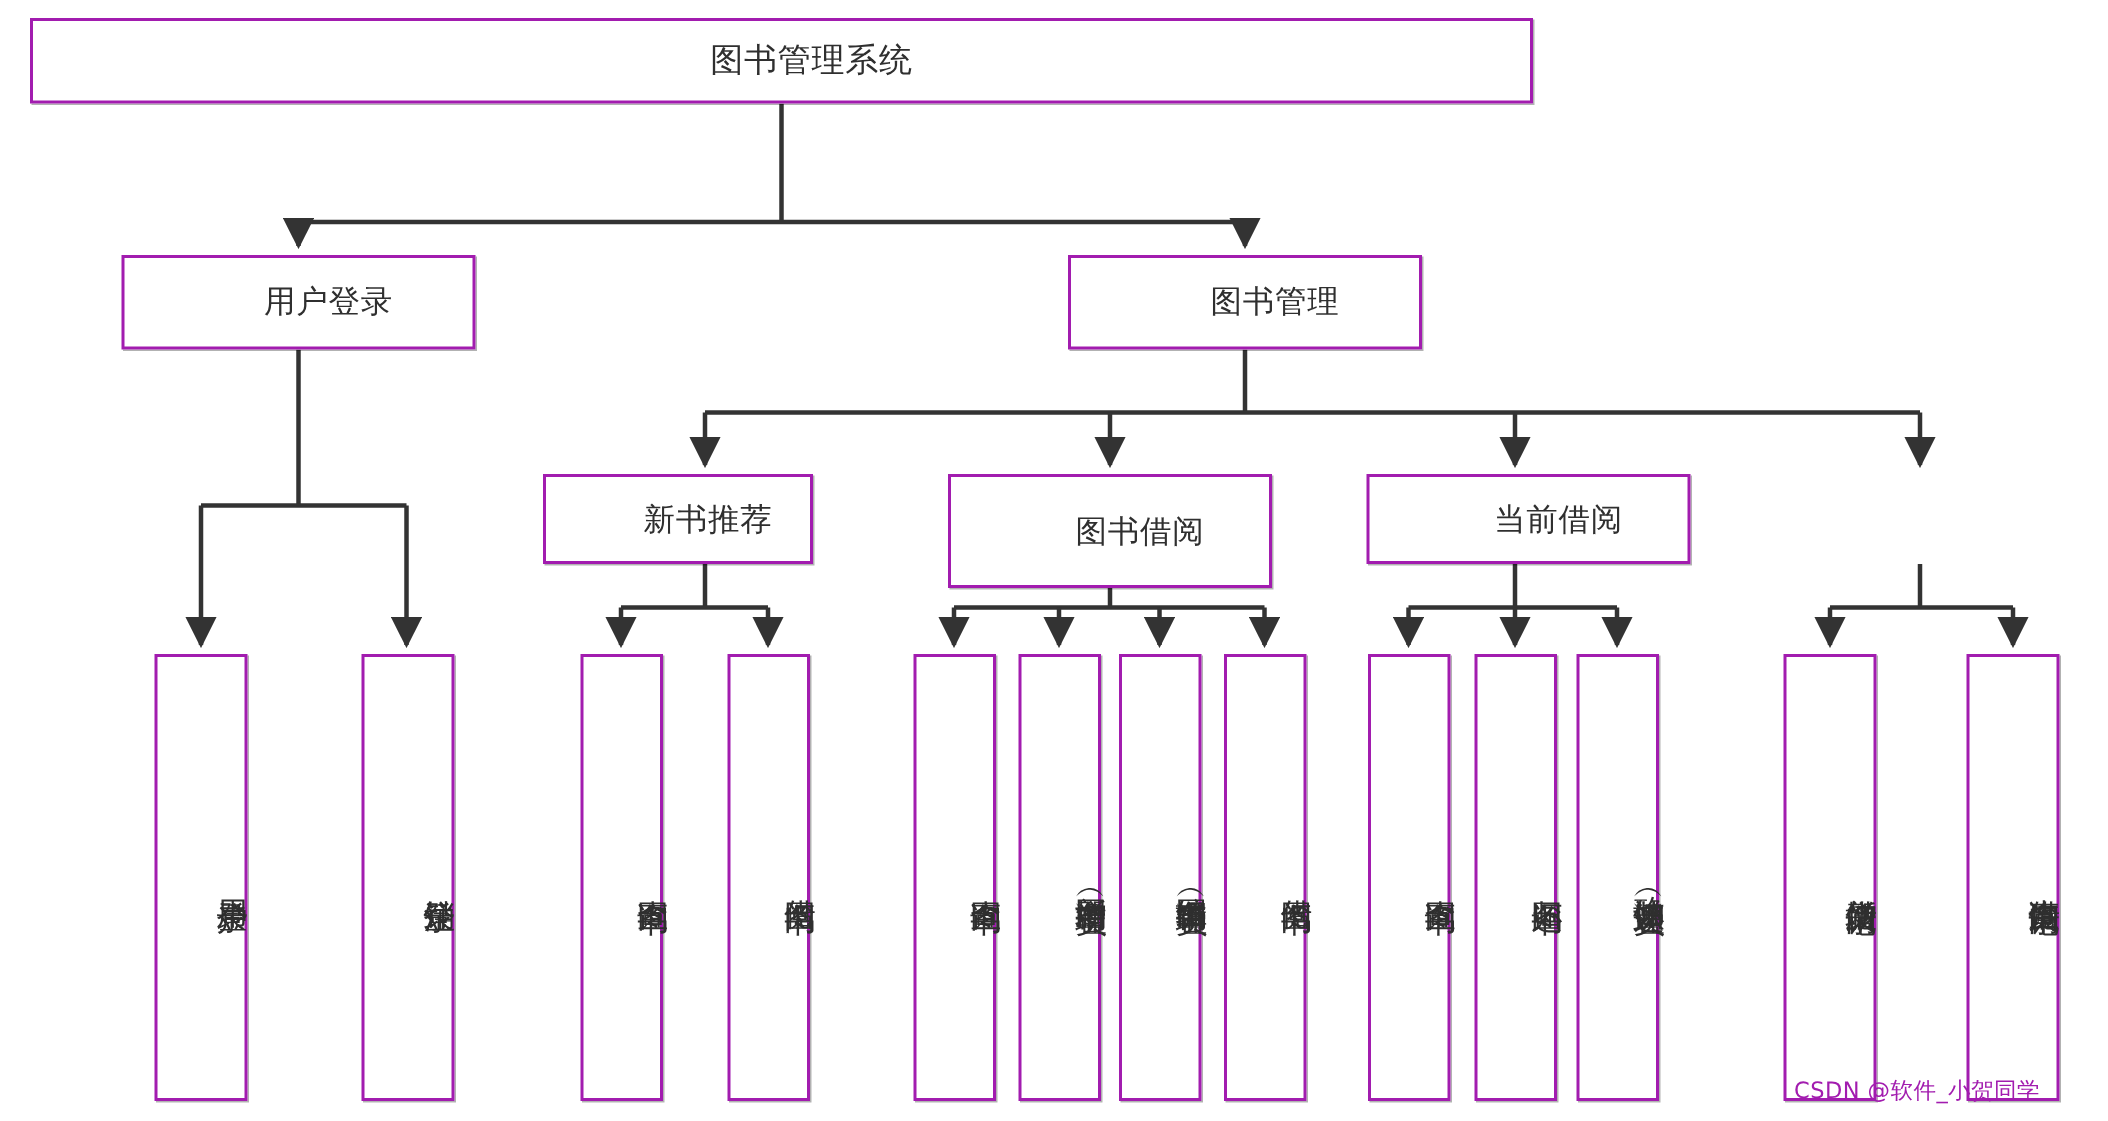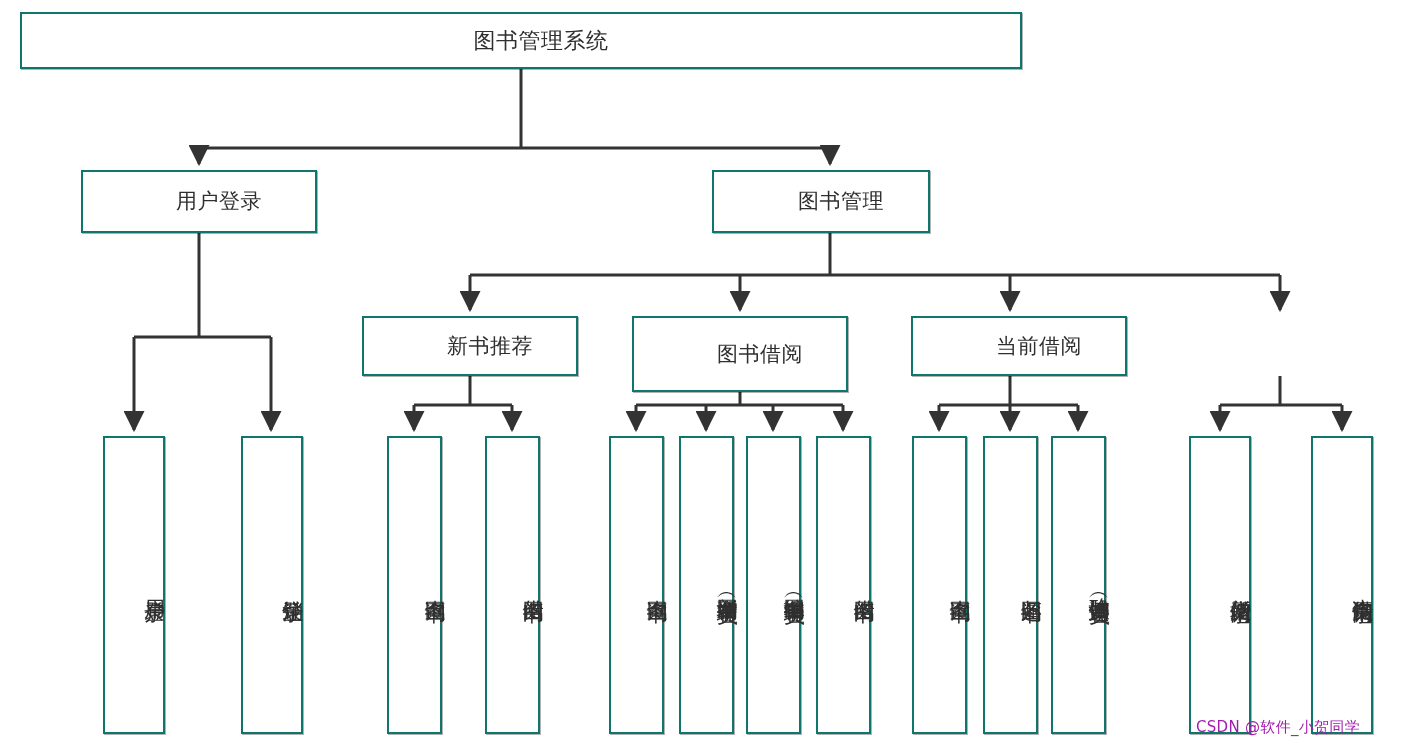--- a/index.html
+++ b/index.html
@@ -24,21 +24,21 @@
     left: 0;
     top: 0;
     width: 1405px;
     height: 747px;
     pointer-events: none;
   }
   .node {
     position: absolute;
     box-sizing: border-box;
     background: #ffffff;
-    border: 2px solid #0f766e;
+    border: 2px solid #a21caf;
     display: flex;
     align-items: center;
     justify-content: center;
     box-shadow: 1px 1px 0 rgba(0,0,0,0.30);
     padding-left: 40px;
   }
   .node .label {
     font-size: 21px;
     line-height: 1.18;
     color: #2f2f2f;
@@ -118,25 +118,25 @@
     </g>
   </svg>
 
   <div class="node root" id="n-root" style="left: 20px; top: 12px; width: 1002px; height: 57px;">
     <span class="label">图书管理系统</span>
   </div>
 
   <div class="node" id="n-l2-0" style="left: 81px; top: 170px; width: 236px; height: 63px;">
     <span class="label">用户登录</span>
   </div>
-  <div class="node" id="n-l2-1" style="left: 712px; top: 170px; width: 218px; height: 63px;">
+  <div class="node" id="n-l2-1" style="left: 712px; top: 170px; width: 236px; height: 63px;">
     <span class="label">图书管理</span>
   </div>
 
-  <div class="node" id="n-l3-0" style="left: 362px; top: 316px; width: 216px; height: 60px;">
+  <div class="node" id="n-l3-0" style="left: 362px; top: 316px; width: 180px; height: 60px;">
     <span class="label">新书推荐</span>
   </div>
   <div class="node" id="n-l3-1" style="left: 632px; top: 316px; width: 216px; height: 76px;">
     <span class="label">图书借阅</span>
   </div>
   <div class="node" id="n-l3-2" style="left: 911px; top: 316px; width: 216px; height: 60px;">
     <span class="label">当前借阅</span>
   </div>
 
   <div class="node vertical" id="n-leaf-0" style="left: 103px; top: 436px; width: 62px; height: 298px;">

